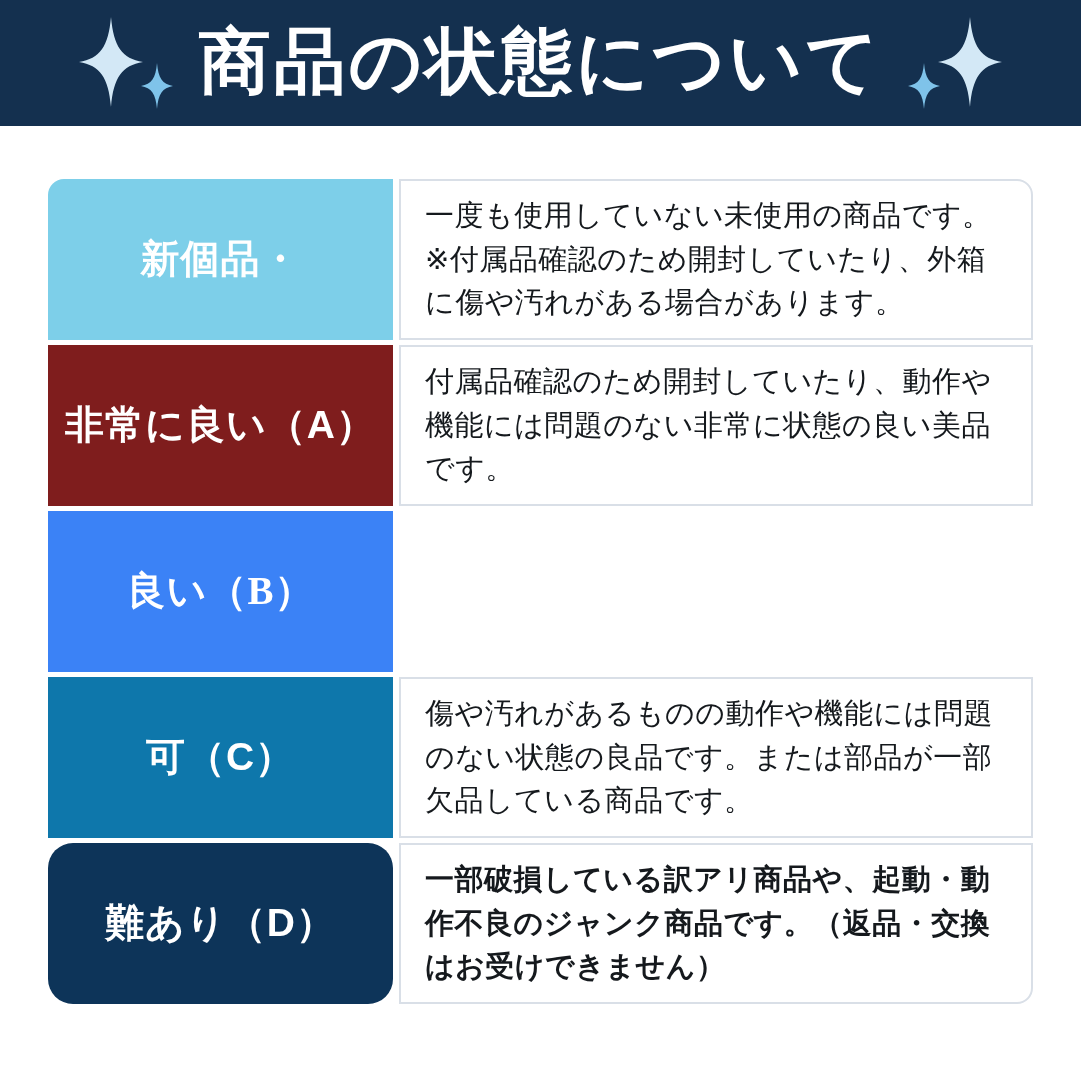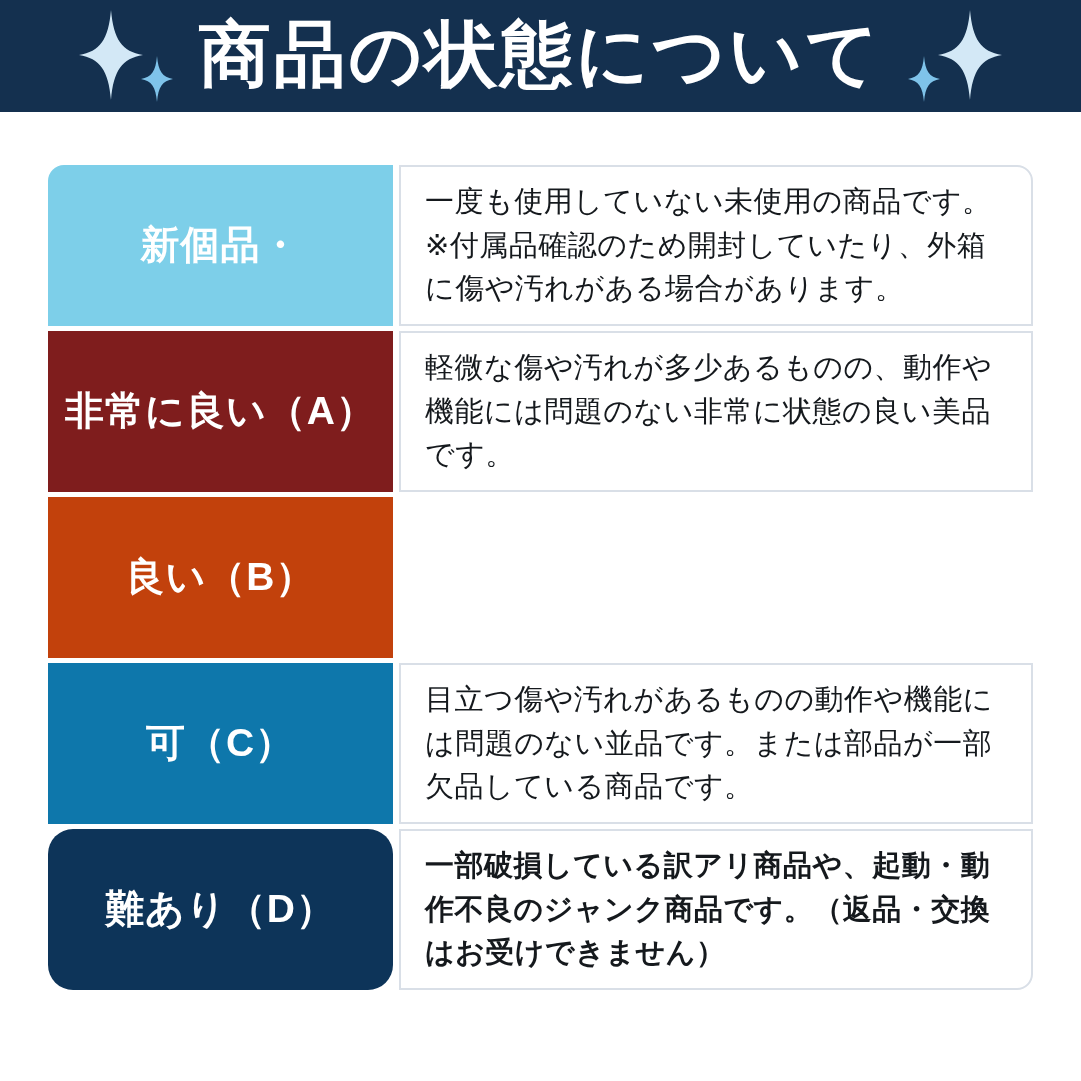--- a/index.html
+++ b/index.html
@@ -4,21 +4,21 @@
 <style>
   html,body{margin:0;padding:0;}
   body{
     width:1081px;height:1081px;
     background:#ffffff;
     font-family:"Liberation Sans","DejaVu Sans",sans-serif;
     overflow:hidden;
   }
   
   .header{
-    height:112px;
+    height:126px;
     display:flex;
     align-items:center;
     justify-content:center;
     gap:26px;
   }
   .page-title{
     color:#ffffff;
     font-size:72px;
     font-weight:800;
     letter-spacing:3px;
@@ -118,36 +118,36 @@
     <div class="desc-cell">
       <span>一度も使用していない未使用の商品です。※付属品確認のため開封していたり、外箱に傷や汚れがある場合があります。</span>
     </div>
   </div>
 
   <div class="row">
     <div class="label-cell" style="background-color: #7f1d1d;">
       <span>非常に良い（A）</span>
     </div>
     <div class="desc-cell">
-      <span>軽微な傷や汚れが多少あるものの、動作や機能には問題のない非常に状態の良い美品です。</span>
+      <span>付属品確認のため開封していたり、動作や機能には問題のない非常に状態の良い美品です。</span>
     </div>
   </div>
 
   <div class="row">
-    <div class="label-cell" style="background-color: #c2410c;">
+    <div class="label-cell" style="background-color: #3b82f6; font-family: Liberation Serif, serif;">
       <span>良い（B）</span>
     </div>
   </div>
 
   <div class="row">
     <div class="label-cell" style="background-color: rgb(14, 119, 171); align-items: center;">
       <span>可（C）</span>
     </div>
     <div class="desc-cell">
-      <span>目立つ傷や汚れがあるものの動作や機能には問題のない並品です。または部品が一部欠品している商品です。</span>
+      <span>傷や汚れがあるものの動作や機能には問題のない状態の良品です。または部品が一部欠品している商品です。</span>
     </div>
   </div>
 
   <div class="row">
     <div class="label-cell" style="background-color: rgb(13, 52, 89);">
       <span>難あり（D）</span>
     </div>
     <div class="desc-cell">
       <span>一部破損している訳アリ商品や、起動・動作不良のジャンク商品です。（返品・交換はお受けできません）</span>
     </div>

